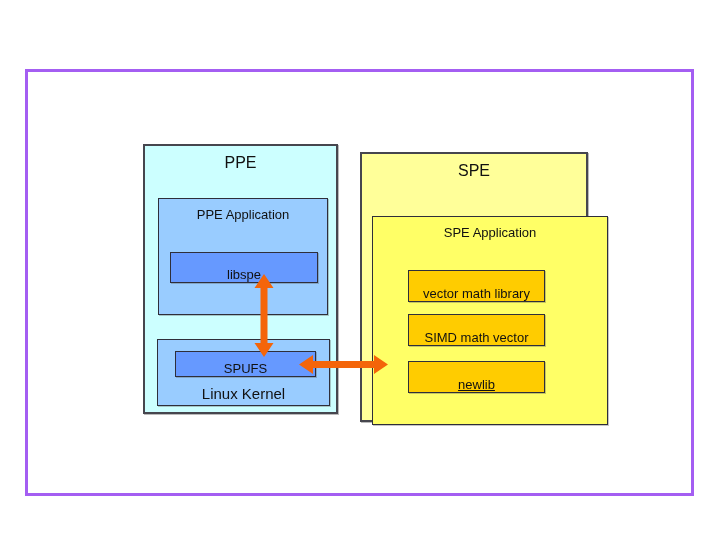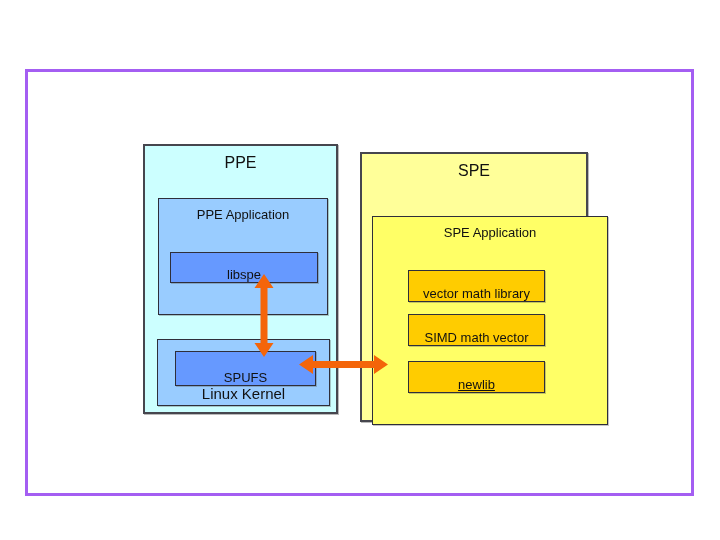--- a/index.html
+++ b/index.html
@@ -46,21 +46,21 @@
   .box-label {
     position: absolute; top: 8px; left: 0; width: 100%;
     text-align: center; font-size: 13px; line-height: 15px;
   }
   .accent-label { font-size: 13px; line-height: 15px; text-align: center; }
 
   .ppe-app    { left: 13px; top: 52px;  width: 170px; height: 117px; background: var(--ppe-inner, #99ccff); }
   .libspe     { left: 11px; top: 53px;  width: 148px; height: 31px;  background: var(--ppe-accent, #6699ff); }
 
   .linux-kernel { left: 12px; top: 193px; width: 173px; height: 67px; background: var(--ppe-inner, #99ccff); }
-  .spufs        { left: 17px; top: 11px;  width: 141px; height: 35px; background: var(--ppe-accent, #6699ff); }
+  .spufs        { left: 17px; top: 11px;  width: 141px; height: 26px; background: var(--ppe-accent, #6699ff); }
   .kernel-label {
     position: absolute; bottom: 4px; left: 0; width: 100%;
     text-align: center; font-size: 15px; line-height: 15px;
   }
 
   .spe-app    { left: 10px; top: 51px; width: 236px; height: 209px; background: var(--spe-inner, #ffff66); margin-top: 11px; }
   .spe-lib    { left: 35px; width: 137px; height: 32px; background: var(--spe-accent, #ffcc00); }
   .spe-lib-1  { top: 53px; }
   .spe-lib-2  { top: 97px; }
   .spe-lib-3  { top: 144px; text-decoration: underline; }

